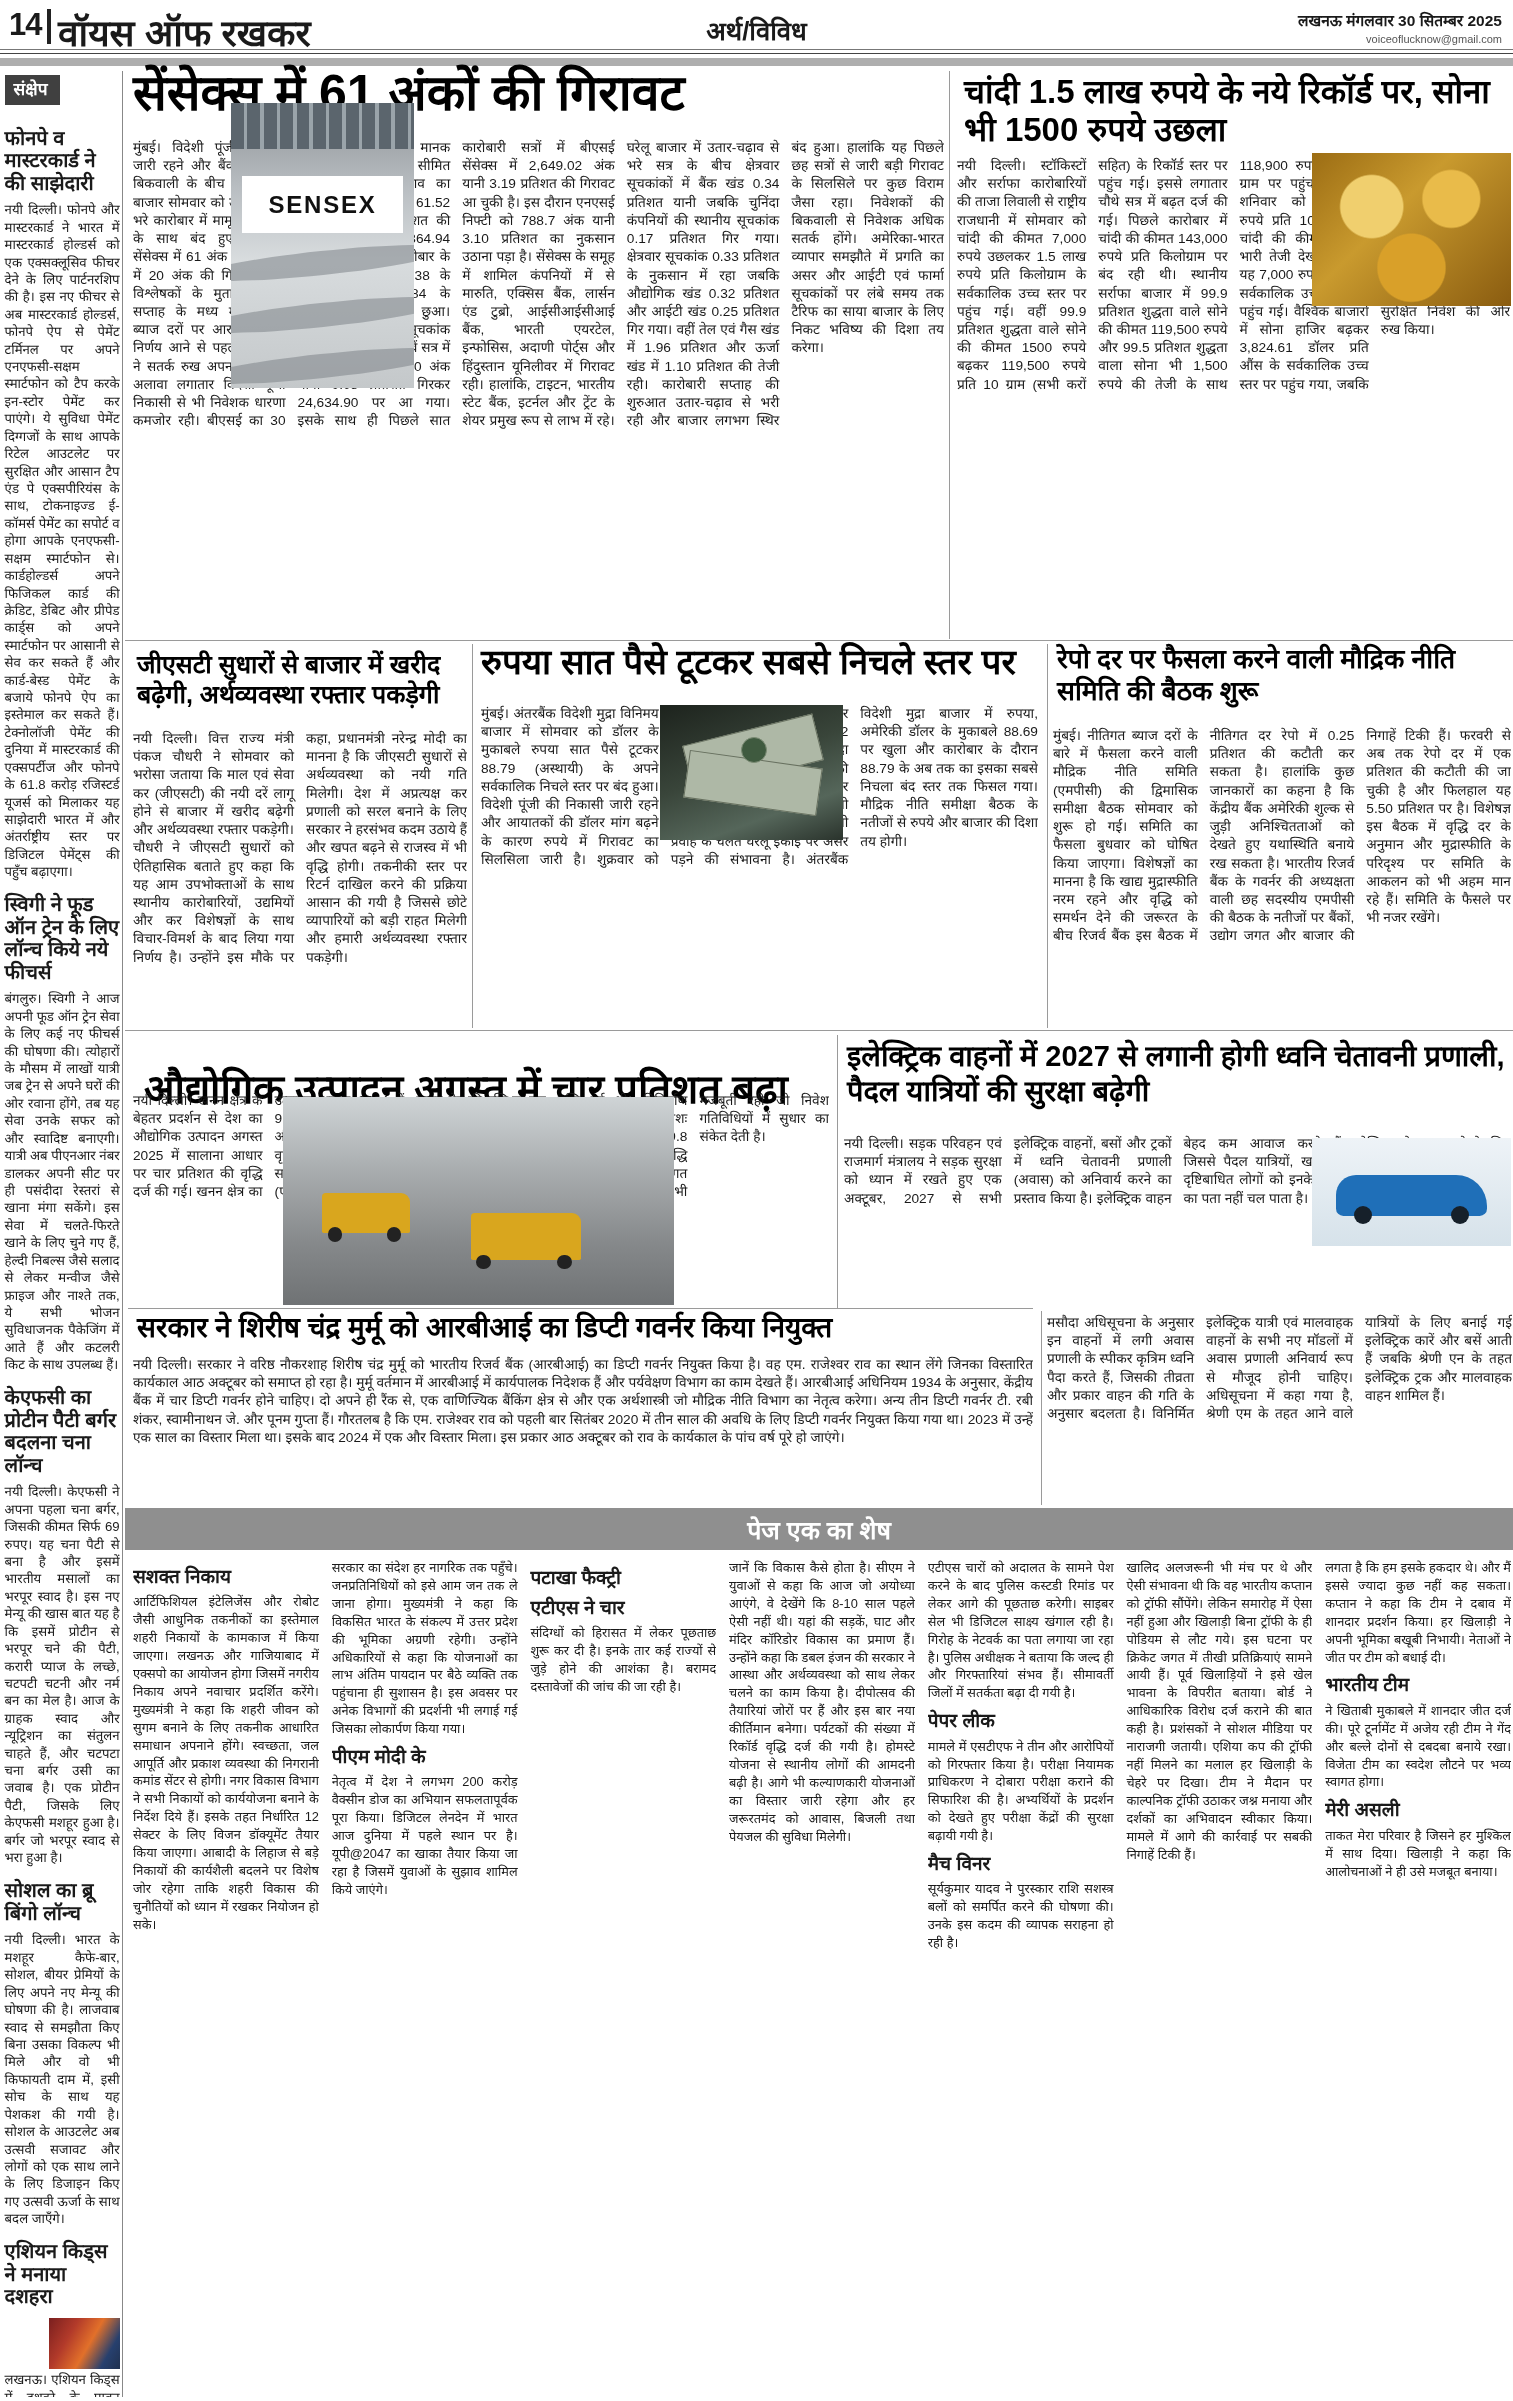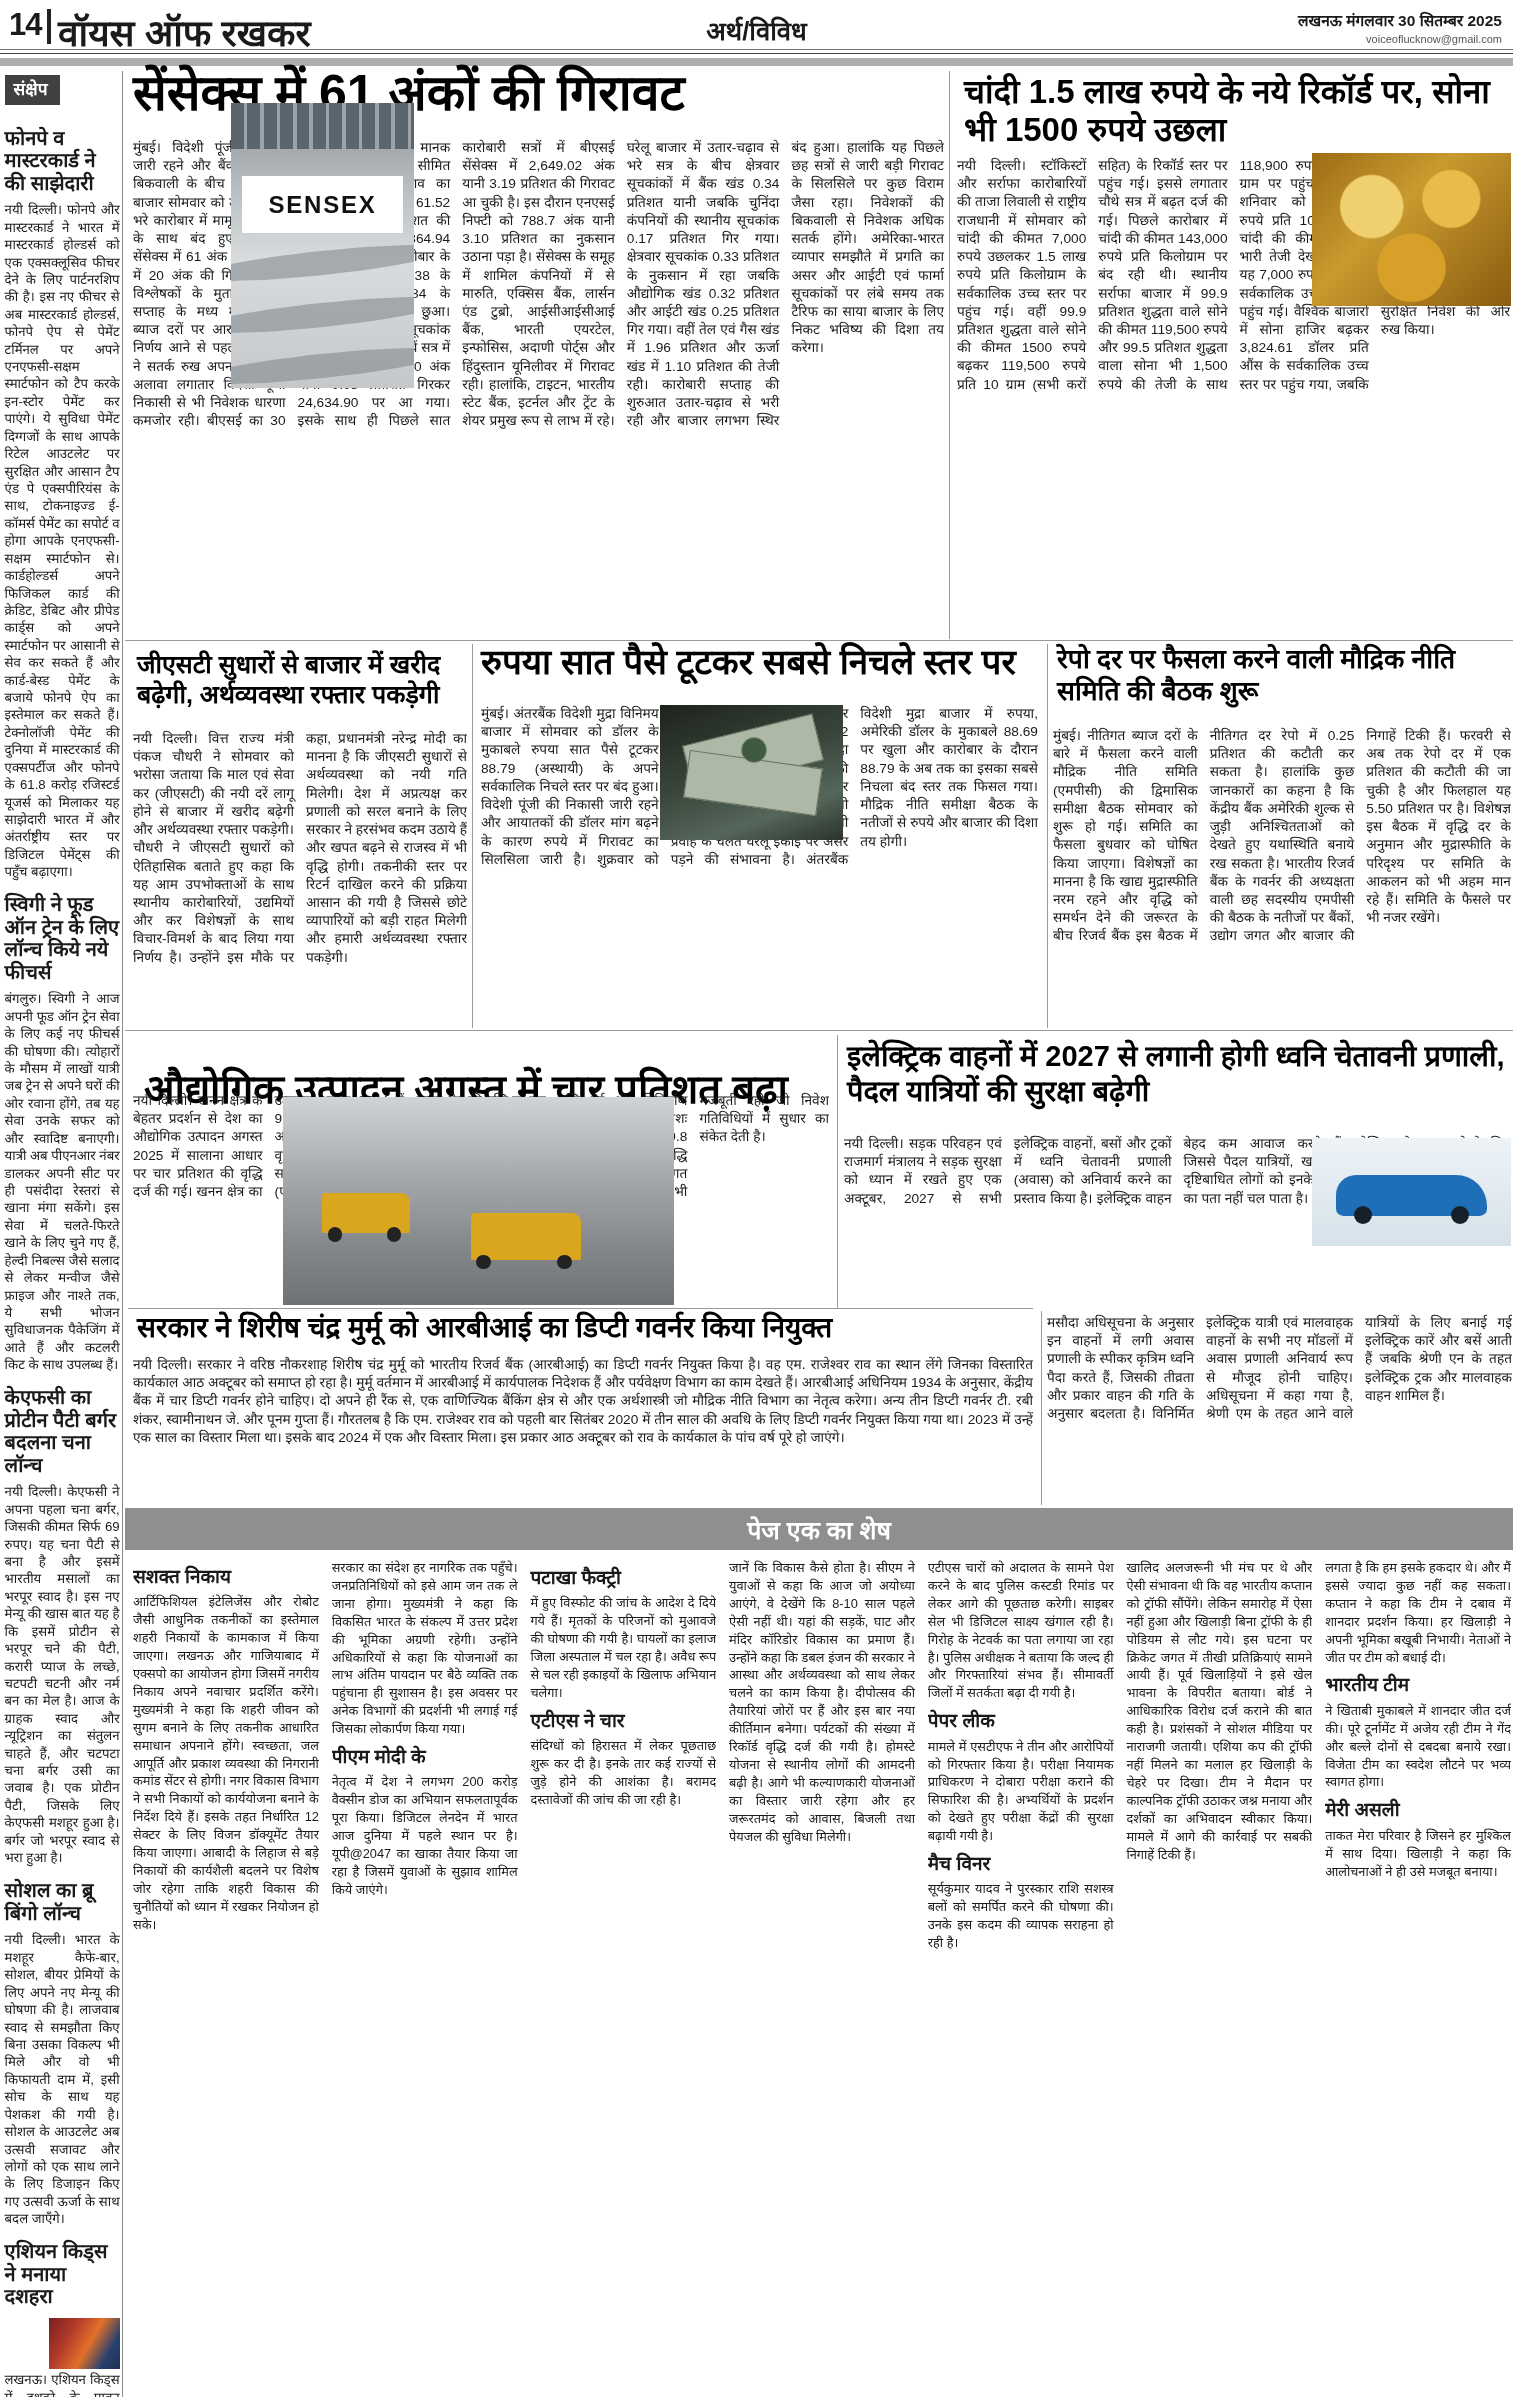--- a/index.html
+++ b/index.html
@@ -191,21 +191,20 @@
       <h3 style="margin-top:8px;">सशक्त निकाय</h3>
       <p>आर्टिफिशियल इंटेलिजेंस और रोबोट जैसी आधुनिक तकनीकों का इस्तेमाल शहरी निकायों के कामकाज में किया जाएगा। लखनऊ और गाजियाबाद में एक्सपो का आयोजन होगा जिसमें नगरीय निकाय अपने नवाचार प्रदर्शित करेंगे। मुख्यमंत्री ने कहा कि शहरी जीवन को सुगम बनाने के लिए तकनीक आधारित समाधान अपनाने होंगे। स्वच्छता, जल आपूर्ति और प्रकाश व्यवस्था की निगरानी कमांड सेंटर से होगी। नगर विकास विभाग ने सभी निकायों को कार्ययोजना बनाने के निर्देश दिये हैं। इसके तहत निर्धारित 12 सेक्टर के लिए विजन डॉक्यूमेंट तैयार किया जाएगा। आबादी के लिहाज से बड़े निकायों की कार्यशैली बदलने पर विशेष जोर रहेगा ताकि शहरी विकास की चुनौतियों को ध्यान में रखकर नियोजन हो सके।</p>
     </div>
     <div class="bcol">
       <p>सरकार का संदेश हर नागरिक तक पहुँचे। जनप्रतिनिधियों को इसे आम जन तक ले जाना होगा। मुख्यमंत्री ने कहा कि विकसित भारत के संकल्प में उत्तर प्रदेश की भूमिका अग्रणी रहेगी। उन्होंने अधिकारियों से कहा कि योजनाओं का लाभ अंतिम पायदान पर बैठे व्यक्ति तक पहुंचाना ही सुशासन है। इस अवसर पर अनेक विभागों की प्रदर्शनी भी लगाई गई जिसका लोकार्पण किया गया।</p>
       <h3>पीएम मोदी के</h3>
       <p>नेतृत्व में देश ने लगभग 200 करोड़ वैक्सीन डोज का अभियान सफलतापूर्वक पूरा किया। डिजिटल लेनदेन में भारत आज दुनिया में पहले स्थान पर है। यूपी@2047 का खाका तैयार किया जा रहा है जिसमें युवाओं के सुझाव शामिल किये जाएंगे।</p>
     </div>
     <div class="bcol">
       <h3>पटाखा फैक्ट्री</h3>
-      <p>में हुए विस्फोट की जांच के आदेश दे दिये गये हैं। मृतकों के परिजनों को मुआवजे की घोषणा की गयी है। घायलों का इलाज जिला अस्पताल में चल रहा है। अवैध रूप से चल रही इकाइयों के खिलाफ अभियान चलेगा।</p>
       <h3>एटीएस ने चार</h3>
       <p>संदिग्धों को हिरासत में लेकर पूछताछ शुरू कर दी है। इनके तार कई राज्यों से जुड़े होने की आशंका है। बरामद दस्तावेजों की जांच की जा रही है।</p>
     </div>
     <div class="bcol">
       <p>जानें कि विकास कैसे होता है। सीएम ने युवाओं से कहा कि आज जो अयोध्या आएंगे, वे देखेंगे कि 8-10 साल पहले ऐसी नहीं थी। यहां की सड़कें, घाट और मंदिर कॉरिडोर विकास का प्रमाण हैं। उन्होंने कहा कि डबल इंजन की सरकार ने आस्था और अर्थव्यवस्था को साथ लेकर चलने का काम किया है। दीपोत्सव की तैयारियां जोरों पर हैं और इस बार नया कीर्तिमान बनेगा। पर्यटकों की संख्या में रिकॉर्ड वृद्धि दर्ज की गयी है। होमस्टे योजना से स्थानीय लोगों की आमदनी बढ़ी है। आगे भी कल्याणकारी योजनाओं का विस्तार जारी रहेगा और हर जरूरतमंद को आवास, बिजली तथा पेयजल की सुविधा मिलेगी।</p>
     </div>
     <div class="bcol">
       <p>एटीएस चारों को अदालत के सामने पेश करने के बाद पुलिस कस्टडी रिमांड पर लेकर आगे की पूछताछ करेगी। साइबर सेल भी डिजिटल साक्ष्य खंगाल रही है। गिरोह के नेटवर्क का पता लगाया जा रहा है। पुलिस अधीक्षक ने बताया कि जल्द ही और गिरफ्तारियां संभव हैं। सीमावर्ती जिलों में सतर्कता बढ़ा दी गयी है।</p>
       <h3>पेपर लीक</h3>
       <p>मामले में एसटीएफ ने तीन और आरोपियों को गिरफ्तार किया है। परीक्षा नियामक प्राधिकरण ने दोबारा परीक्षा कराने की सिफारिश की है। अभ्यर्थियों के प्रदर्शन को देखते हुए परीक्षा केंद्रों की सुरक्षा बढ़ायी गयी है।</p>

